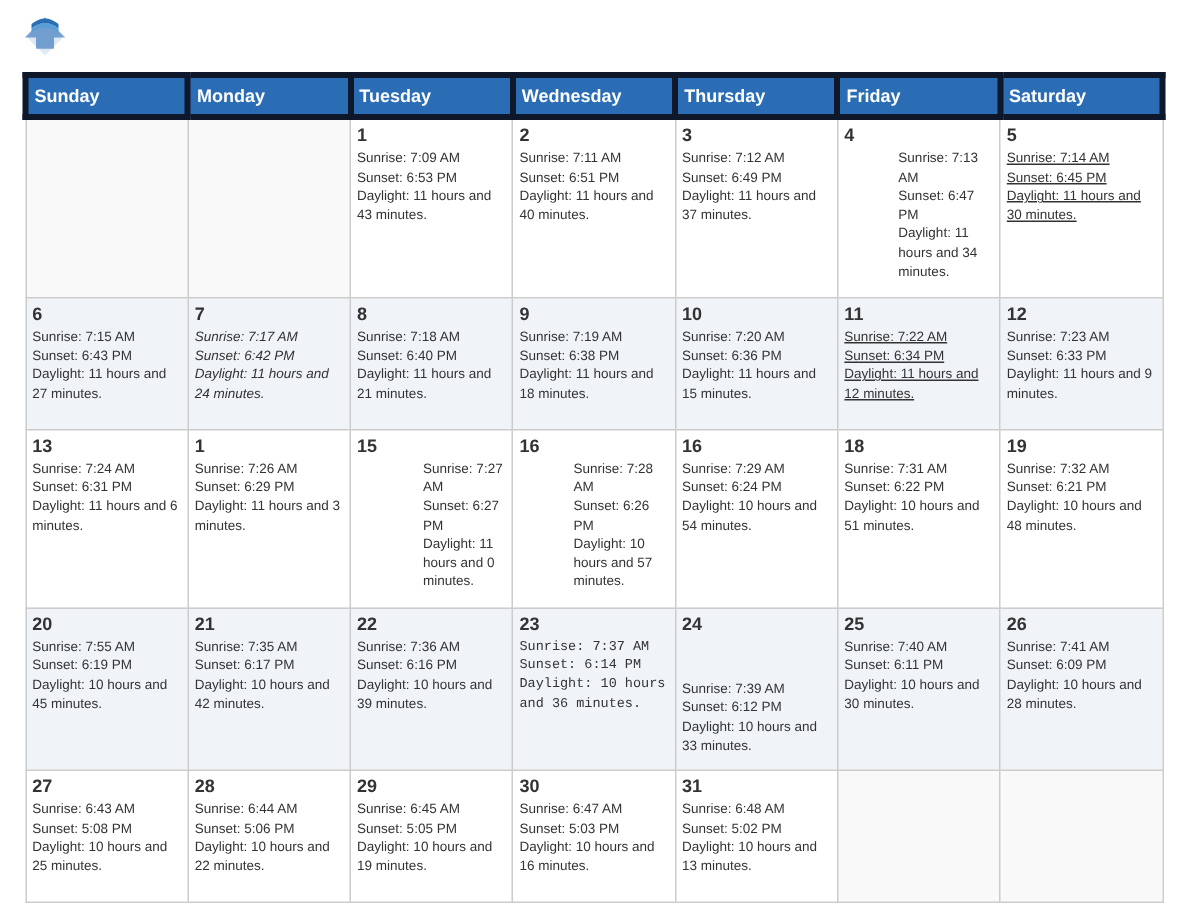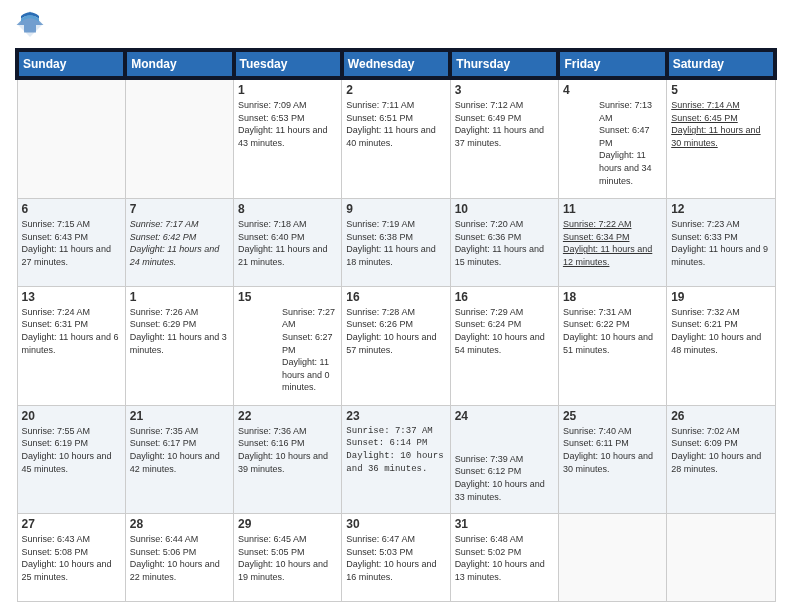--- a/index.html
+++ b/index.html
@@ -232,21 +232,21 @@
 Daylight: 11 hours and 3 minutes.</div>
           </td>
           <td>
             <span class="day-num">15</span>
             <div class="cell-text" style="white-space: pre-line; margin-left: 44px;">Sunrise: 7:27 AM
 Sunset: 6:27 PM
 Daylight: 11 hours and 0 minutes.</div>
           </td>
           <td>
             <span class="day-num">16</span>
-            <div class="cell-text" style="white-space: pre-line;">Sunrise: 7:28 AM
+            <div class="cell-text" style="white-space: pre-line; margin-left: 36px;">Sunrise: 7:28 AM
 Sunset: 6:26 PM
 Daylight: 10 hours and 57 minutes.</div>
           </td>
           <td>
             <span class="day-num">16</span>
             <div class="cell-text" style="white-space: pre-line;">Sunrise: 7:29 AM
 Sunset: 6:24 PM
 Daylight: 10 hours and 54 minutes.</div>
           </td>
           <td>
@@ -294,21 +294,21 @@
 Daylight: 10 hours and 33 minutes.</div>
           </td>
           <td>
             <span class="day-num">25</span>
             <div class="cell-text" style="white-space: pre-line;">Sunrise: 7:40 AM
 Sunset: 6:11 PM
 Daylight: 10 hours and 30 minutes.</div>
           </td>
           <td>
             <span class="day-num">26</span>
-            <div class="cell-text" style="white-space: pre-line;">Sunrise: 7:02 AM
+            <div class="cell-text" style="white-space: pre-line;">Sunrise: 7:41 AM
 Sunset: 6:09 PM
 Daylight: 10 hours and 28 minutes.</div>
           </td>
         </tr>
         <tr>
           <td>
             <span class="day-num">27</span>
             <div class="cell-text" style="white-space: pre-line;">Sunrise: 6:43 AM
 Sunset: 5:08 PM
 Daylight: 10 hours and 25 minutes.</div>

